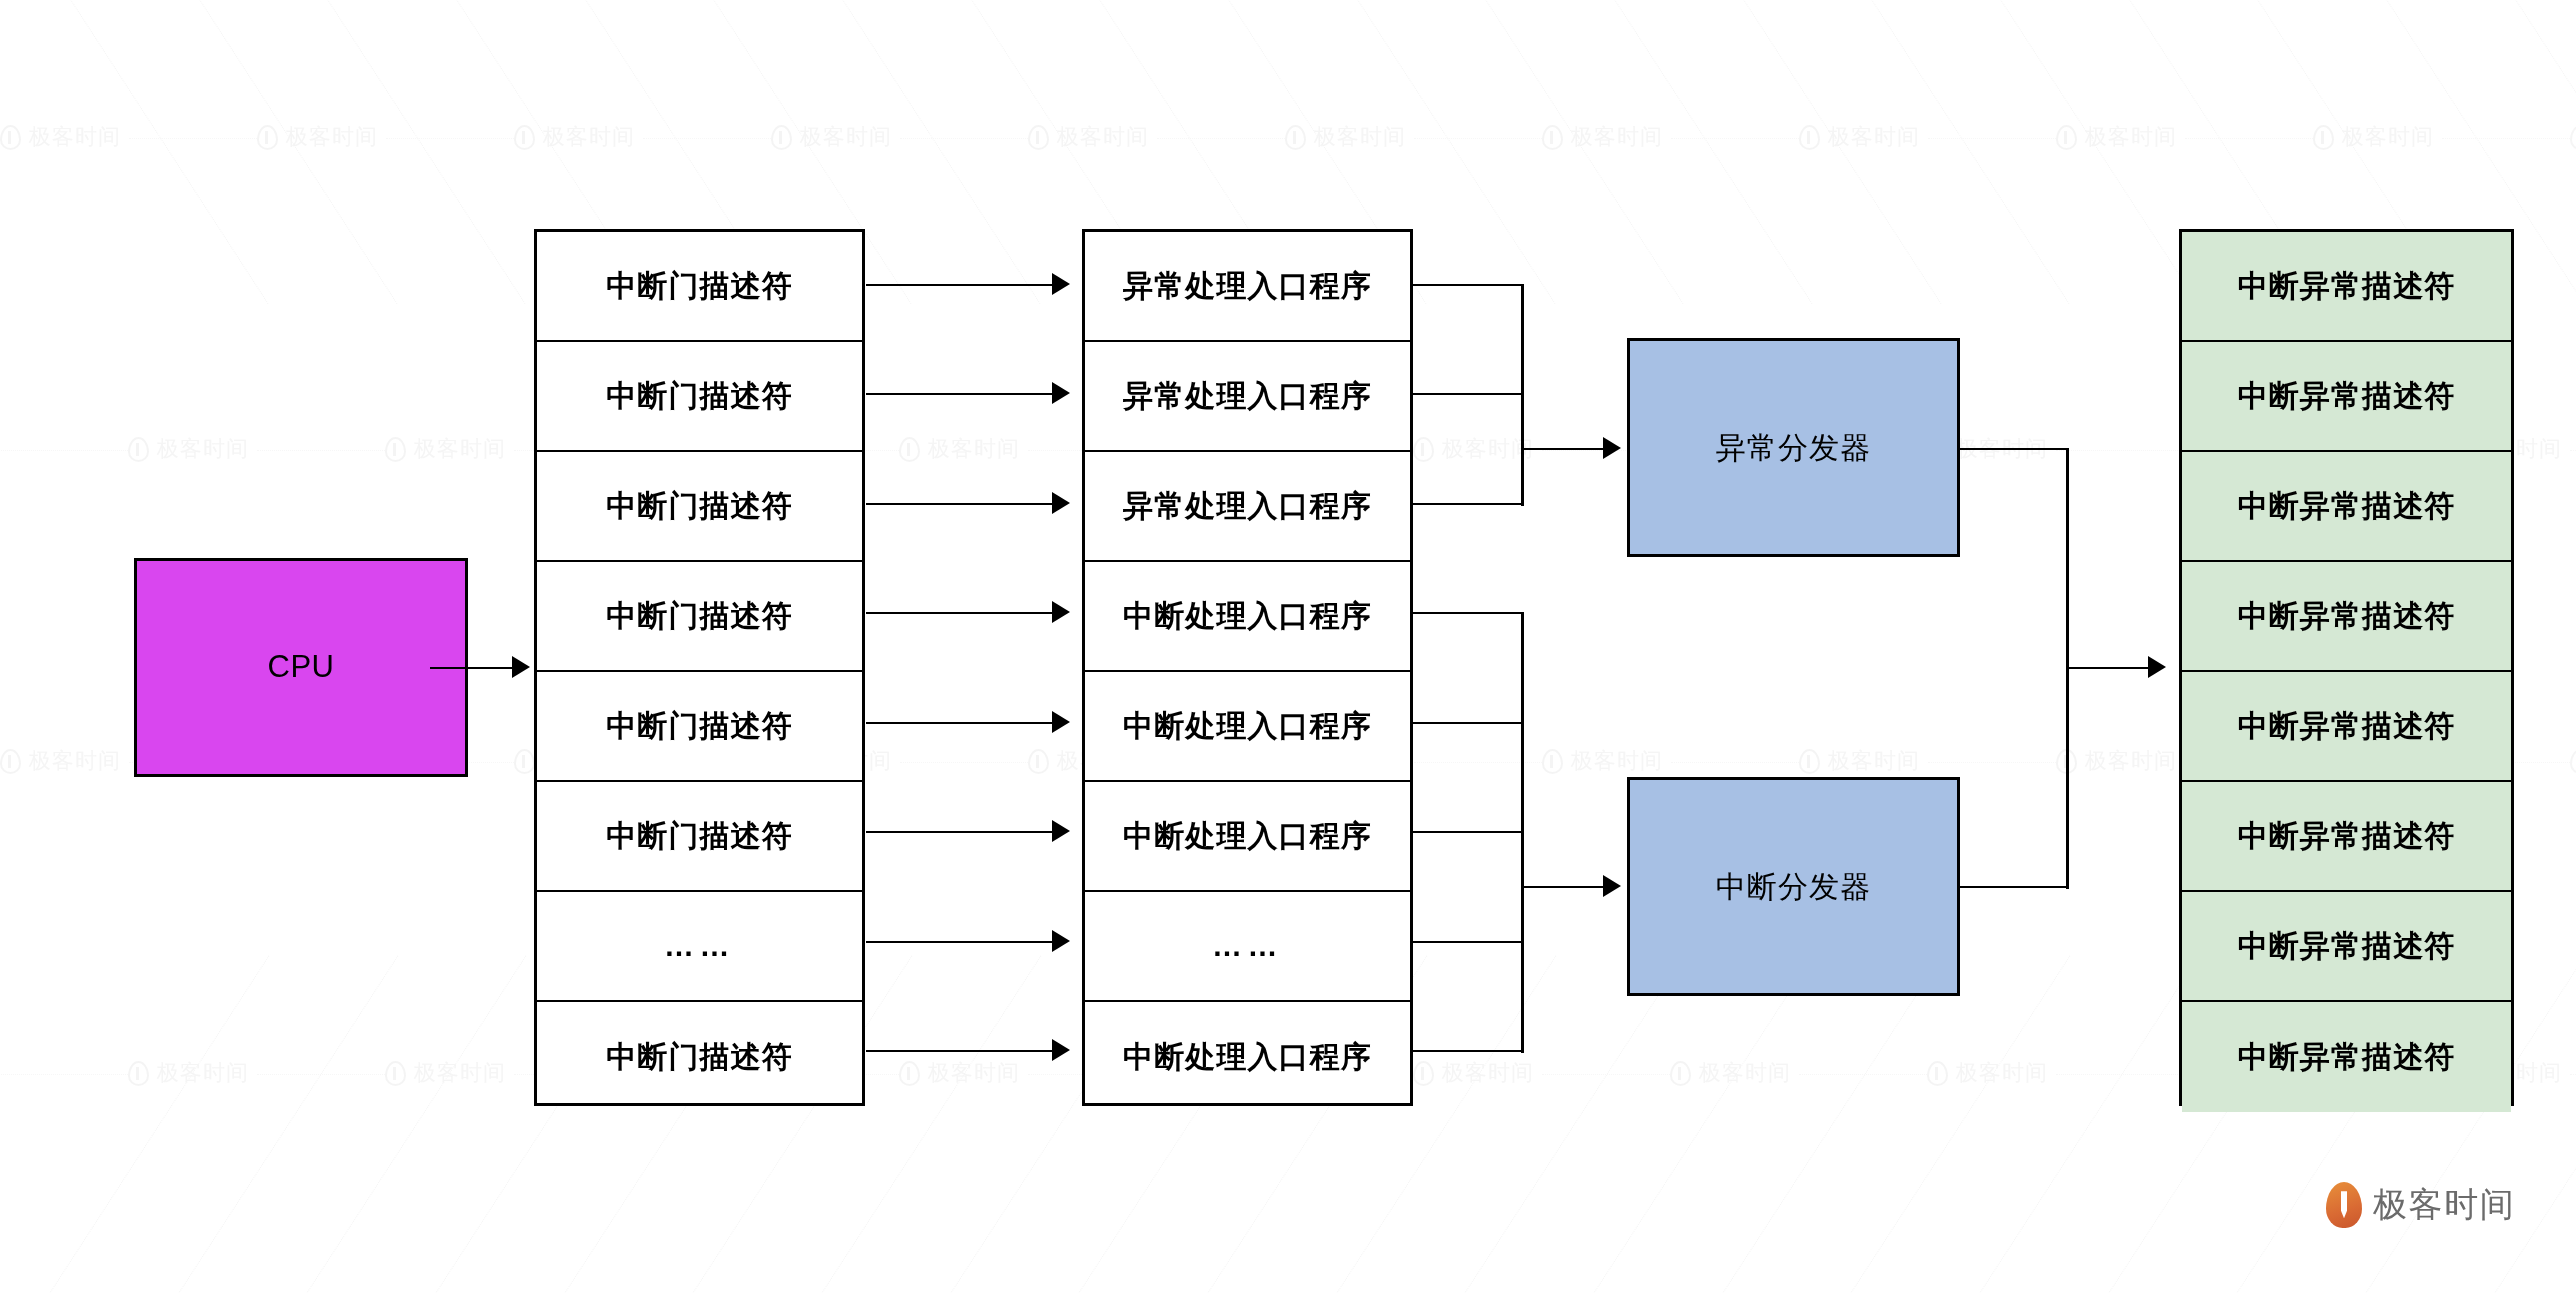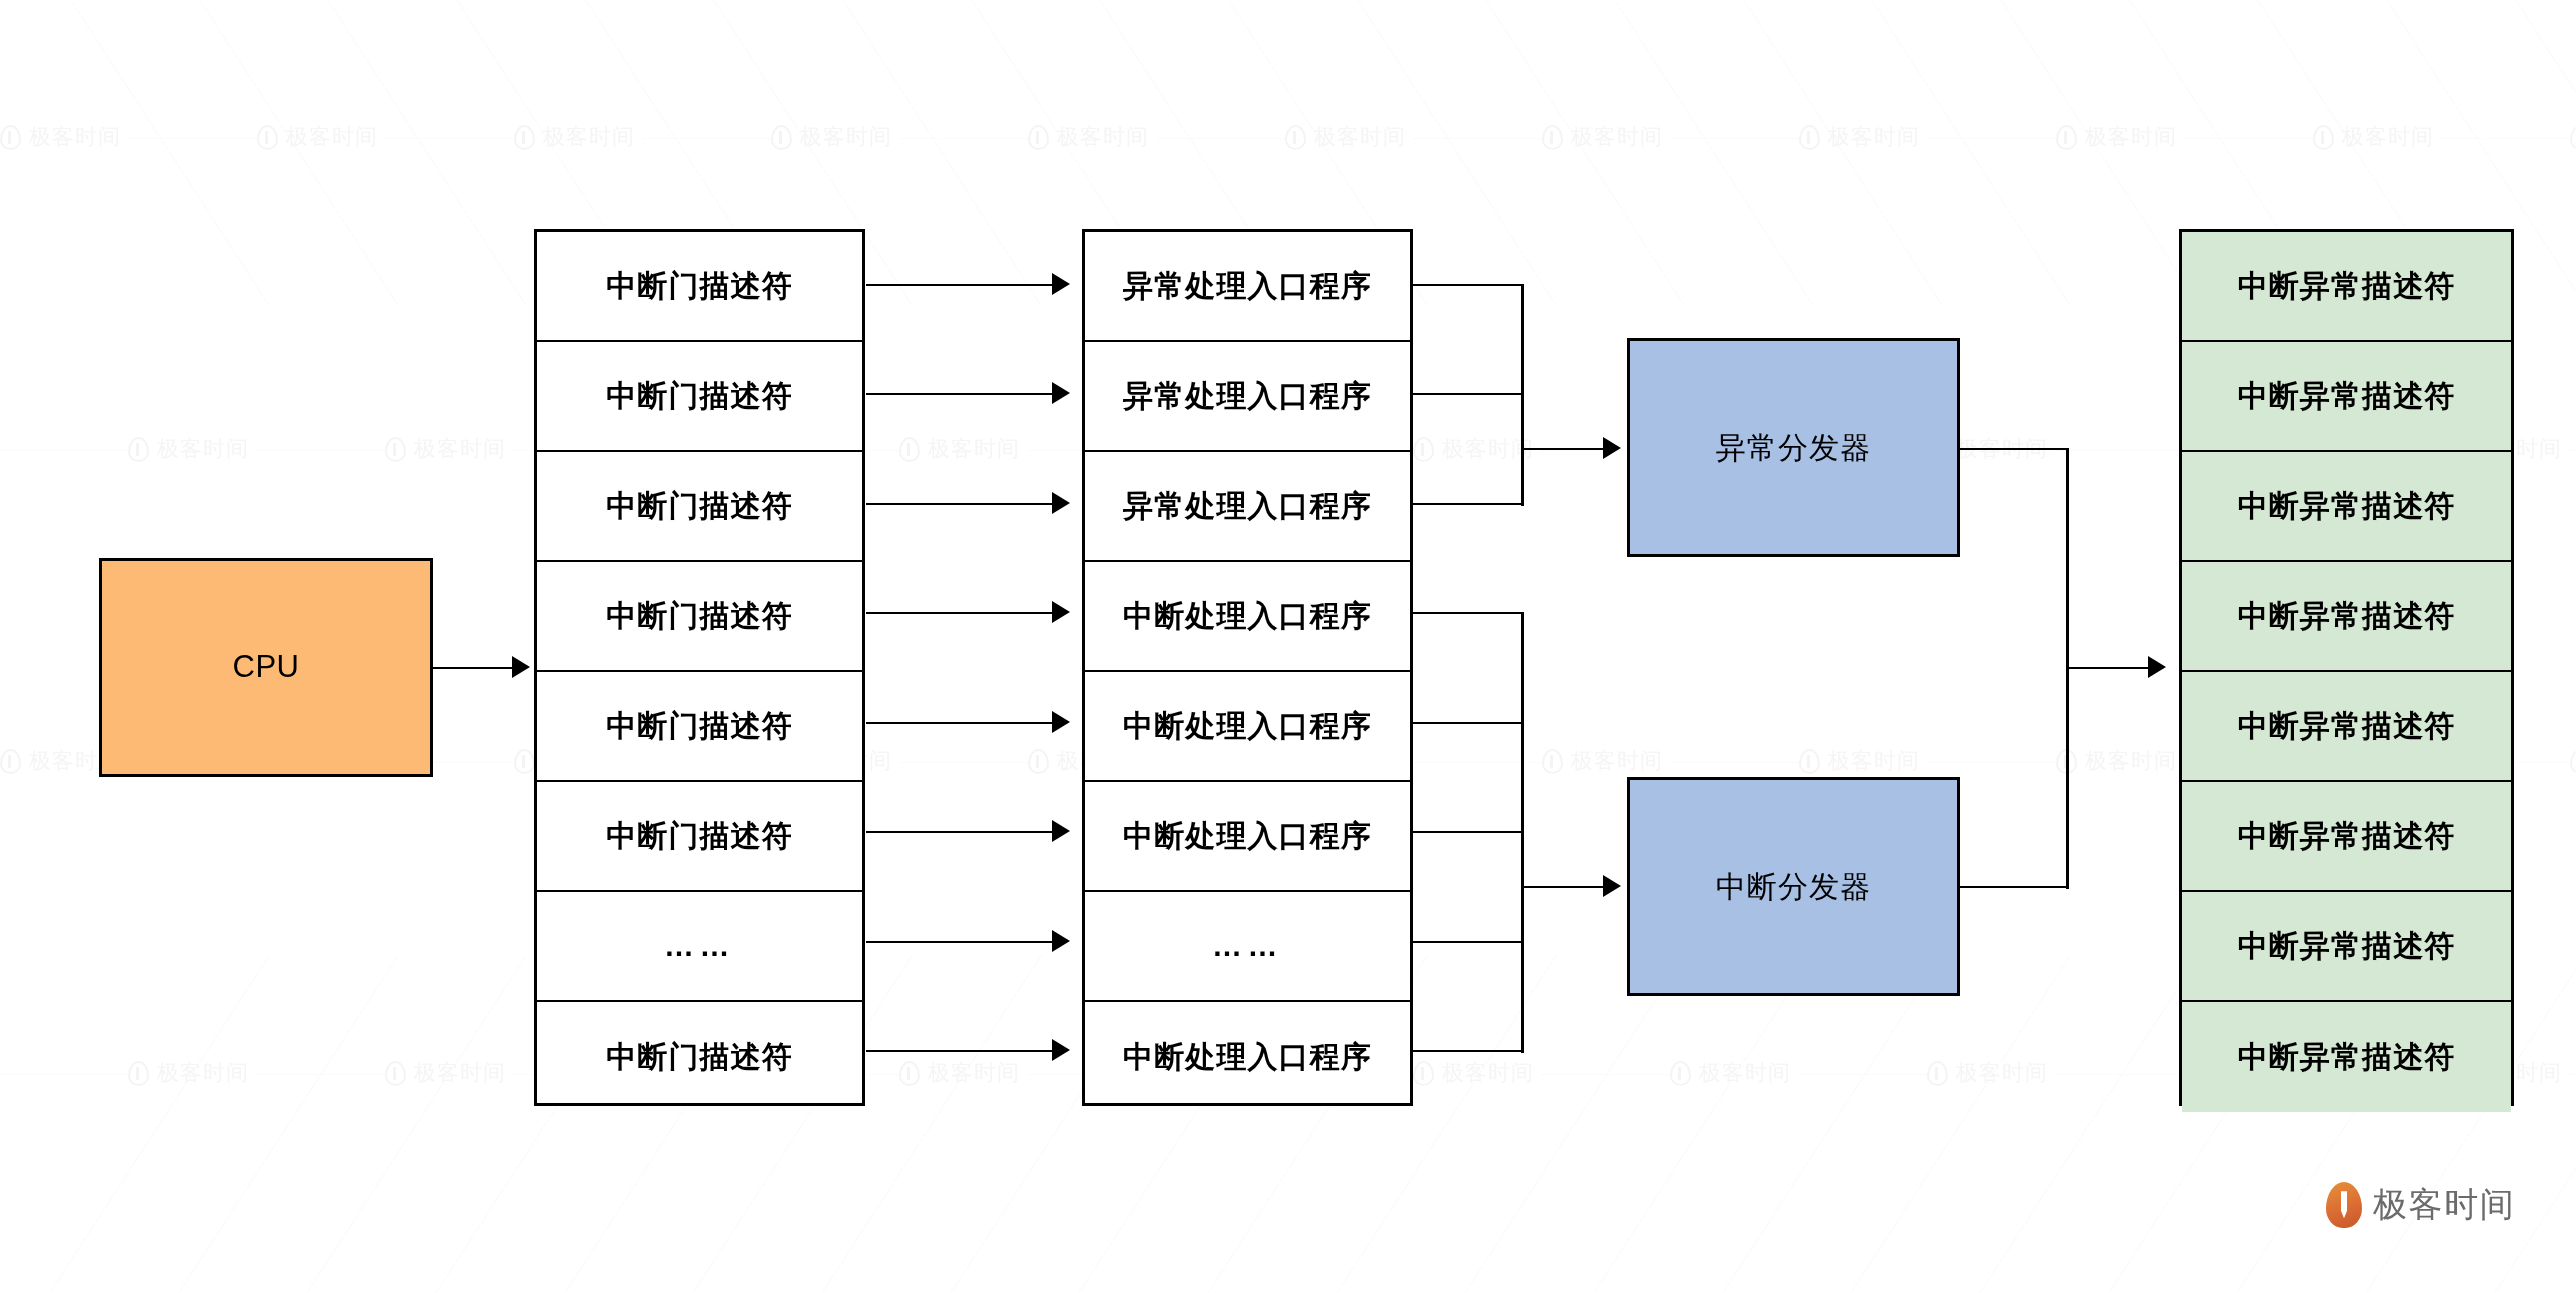--- a/index.html
+++ b/index.html
@@ -21,21 +21,21 @@
   .wm-dots{flex:1;border-top:1.6px dotted #f1f1f1;height:0;margin-top:2.2px;}
   .wm-diag{position:absolute;border-top:1.1px dotted #f4f4f4;transform-origin:0 0;}
 
   
   #canvas{position:absolute;inset:0;z-index:2;}
 
   .box{position:absolute;box-sizing:border-box;border:3.3px solid #000;
        display:flex;align-items:center;justify-content:center;
        font-size:30px;line-height:1.1;letter-spacing:1.1px;background:#fff;}
 
-  .cpu{background:#fdba74;font-size:31px;letter-spacing:0.5px;}
+  .cpu{background:#d946ef;font-size:31px;letter-spacing:0.5px;margin-left:35px;}
   .dispatcher{background:#a7c0e4;}
 
   
   .table{position:absolute;box-sizing:border-box;border:3.3px solid #000;background:#fff;}
   .trow{box-sizing:border-box;display:flex;align-items:center;justify-content:center;
         border-bottom:2.7px solid #000;font-size:30px;letter-spacing:1.1px;white-space:nowrap;font-weight:bold;}
   .trow:last-child{border-bottom:none;}
   .green .trow{background:#d5e8d4;}
   .dots{letter-spacing:5.5px;font-size:30px;}
 

